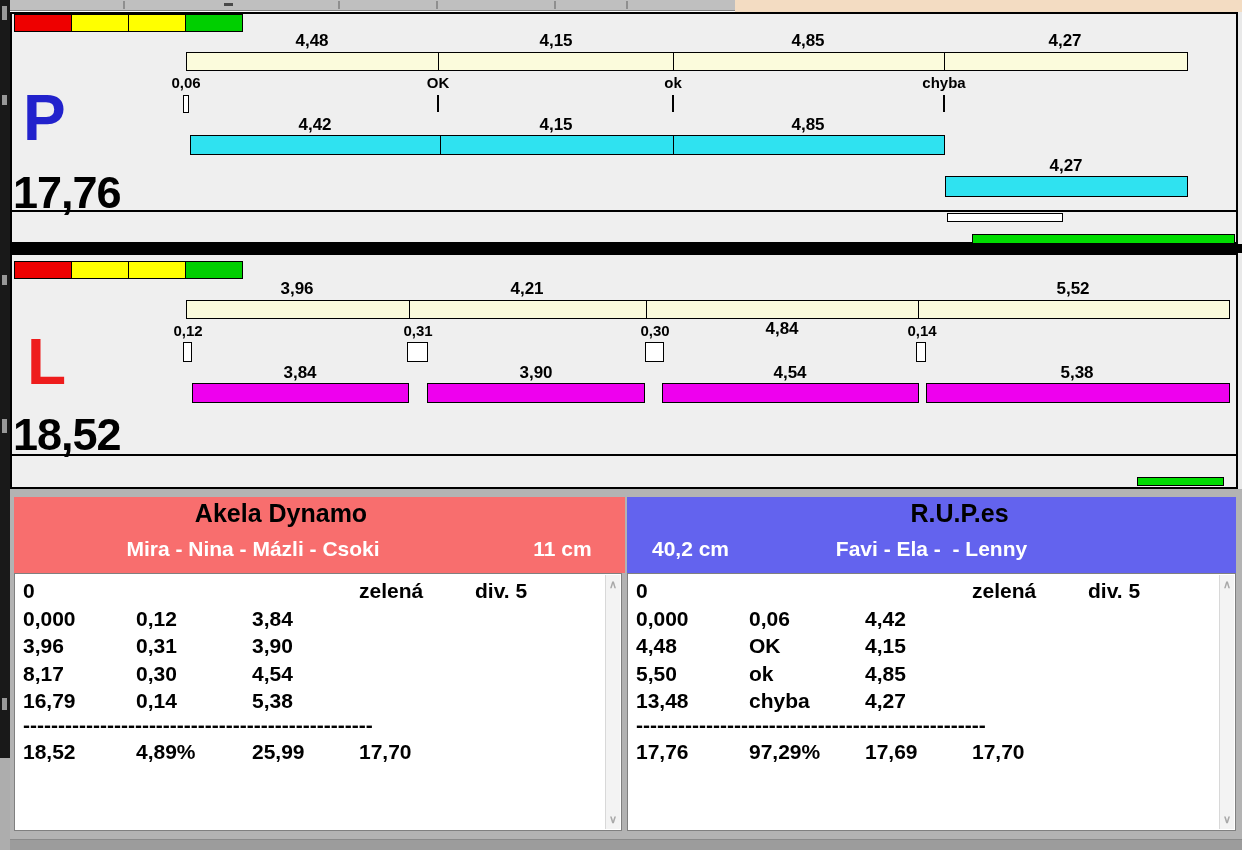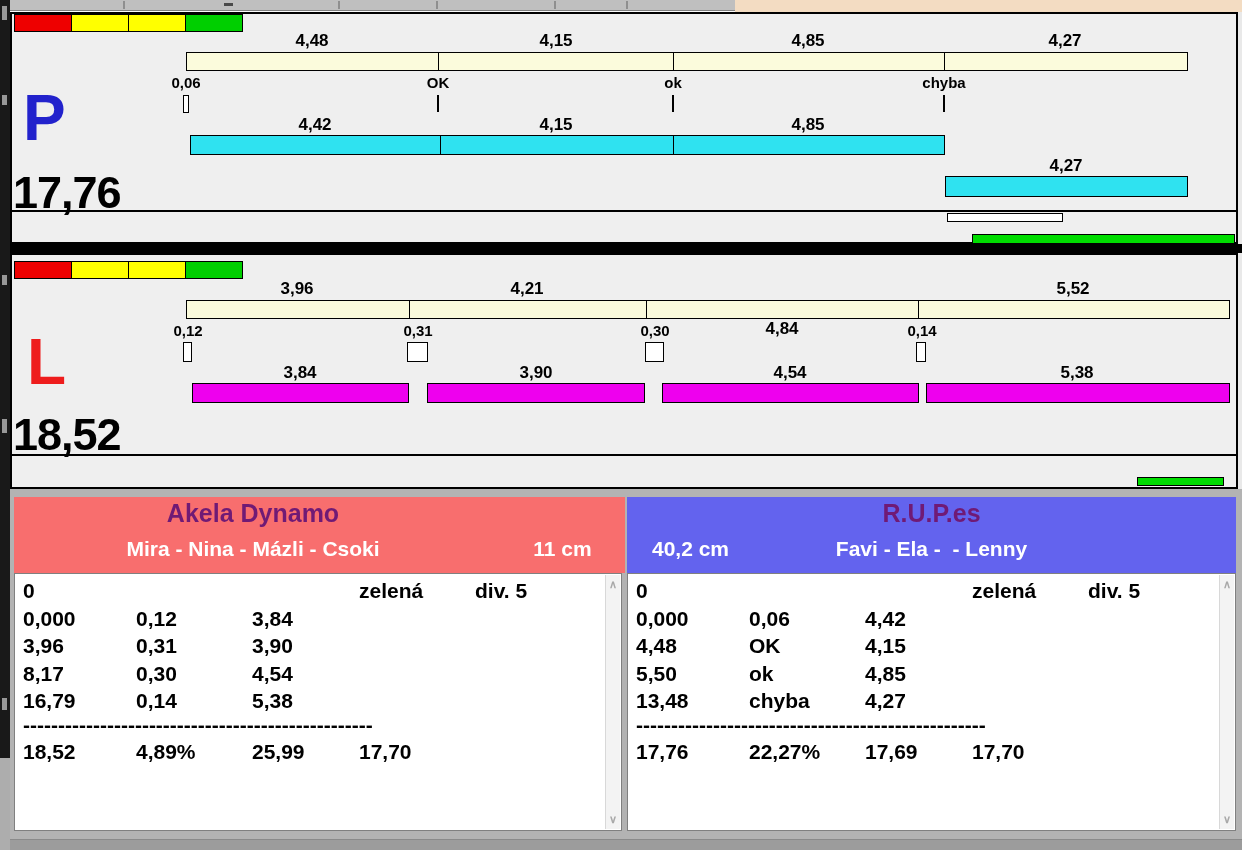--- a/index.html
+++ b/index.html
@@ -27,21 +27,21 @@
   .hline{background:#000;height:2px;}
   .stripbox{box-sizing:border-box;border:1px solid #000;}
   .toolbar{background:#BFBFBF;border-bottom:1px solid #7F7F7F;box-sizing:border-box;}
   .tdiv{background:#8F8F8F;}
   .card-text{background:#fff;border:1px solid #808080;box-sizing:border-box;font-weight:bold;font-size:21px;color:#000;}
   .trow{position:absolute;left:0;height:27px;width:100%;}
   .trow span{position:absolute;white-space:pre;}
   .c1{left:8px;} .c2{left:121px;} .c3{left:237px;} .c4{left:344px;} .c5{left:460px;}
   .scrollbar{position:absolute;top:1px;right:1px;bottom:1px;width:15px;background:#F3F3F3;border-left:1px solid #D8D8D8;box-sizing:border-box;}
   .scroll-arrow{position:absolute;left:0;width:100%;text-align:center;font-size:11px;color:#A9A9A9;font-weight:bold;}
-  .hdr-title{font-size:25px;line-height:27px;font-weight:bold;color:#701a75;}
+  .hdr-title{font-size:25px;line-height:27px;font-weight:bold;color:#000000;margin-left:28px;}
   .hdr-sub{font-size:21px;line-height:18px;font-weight:bold;color:#fff;white-space:pre;}
   .hdr-cm{font-size:21px;line-height:22px;font-weight:bold;color:#fff;}
   .datetime{background:#fff;color:#000;font-size:24px;line-height:43px;text-align:center;white-space:nowrap;}
 </style>
 </head>
 <body>
 
 <div id="root">
 
   <div class="abs toolbar" style="left:10px;top:0;width:1232px;height:11px;"></div>
@@ -233,21 +233,21 @@
     <div class="trow" style="top:115px;">
       <span class="c1">13,48</span>
       <span class="c2">chyba</span>
       <span class="c3">4,27</span>
     </div>
     <div class="trow" style="top:139px;">
       <span class="c1">--------------------------------------------------</span>
     </div>
     <div class="trow" style="top:166px;">
       <span class="c1">17,76</span>
-      <span class="c2">22,27%</span>
+      <span class="c2">97,29%</span>
       <span class="c3">17,69</span>
       <span class="c4">17,70</span>
     </div>
     <div class="scrollbar">
       <div class="scroll-arrow" style="top:3px;">∧</div>
       <div class="scroll-arrow" style="bottom:3px;">∨</div>
     </div>
   </div>
 
 </div>

